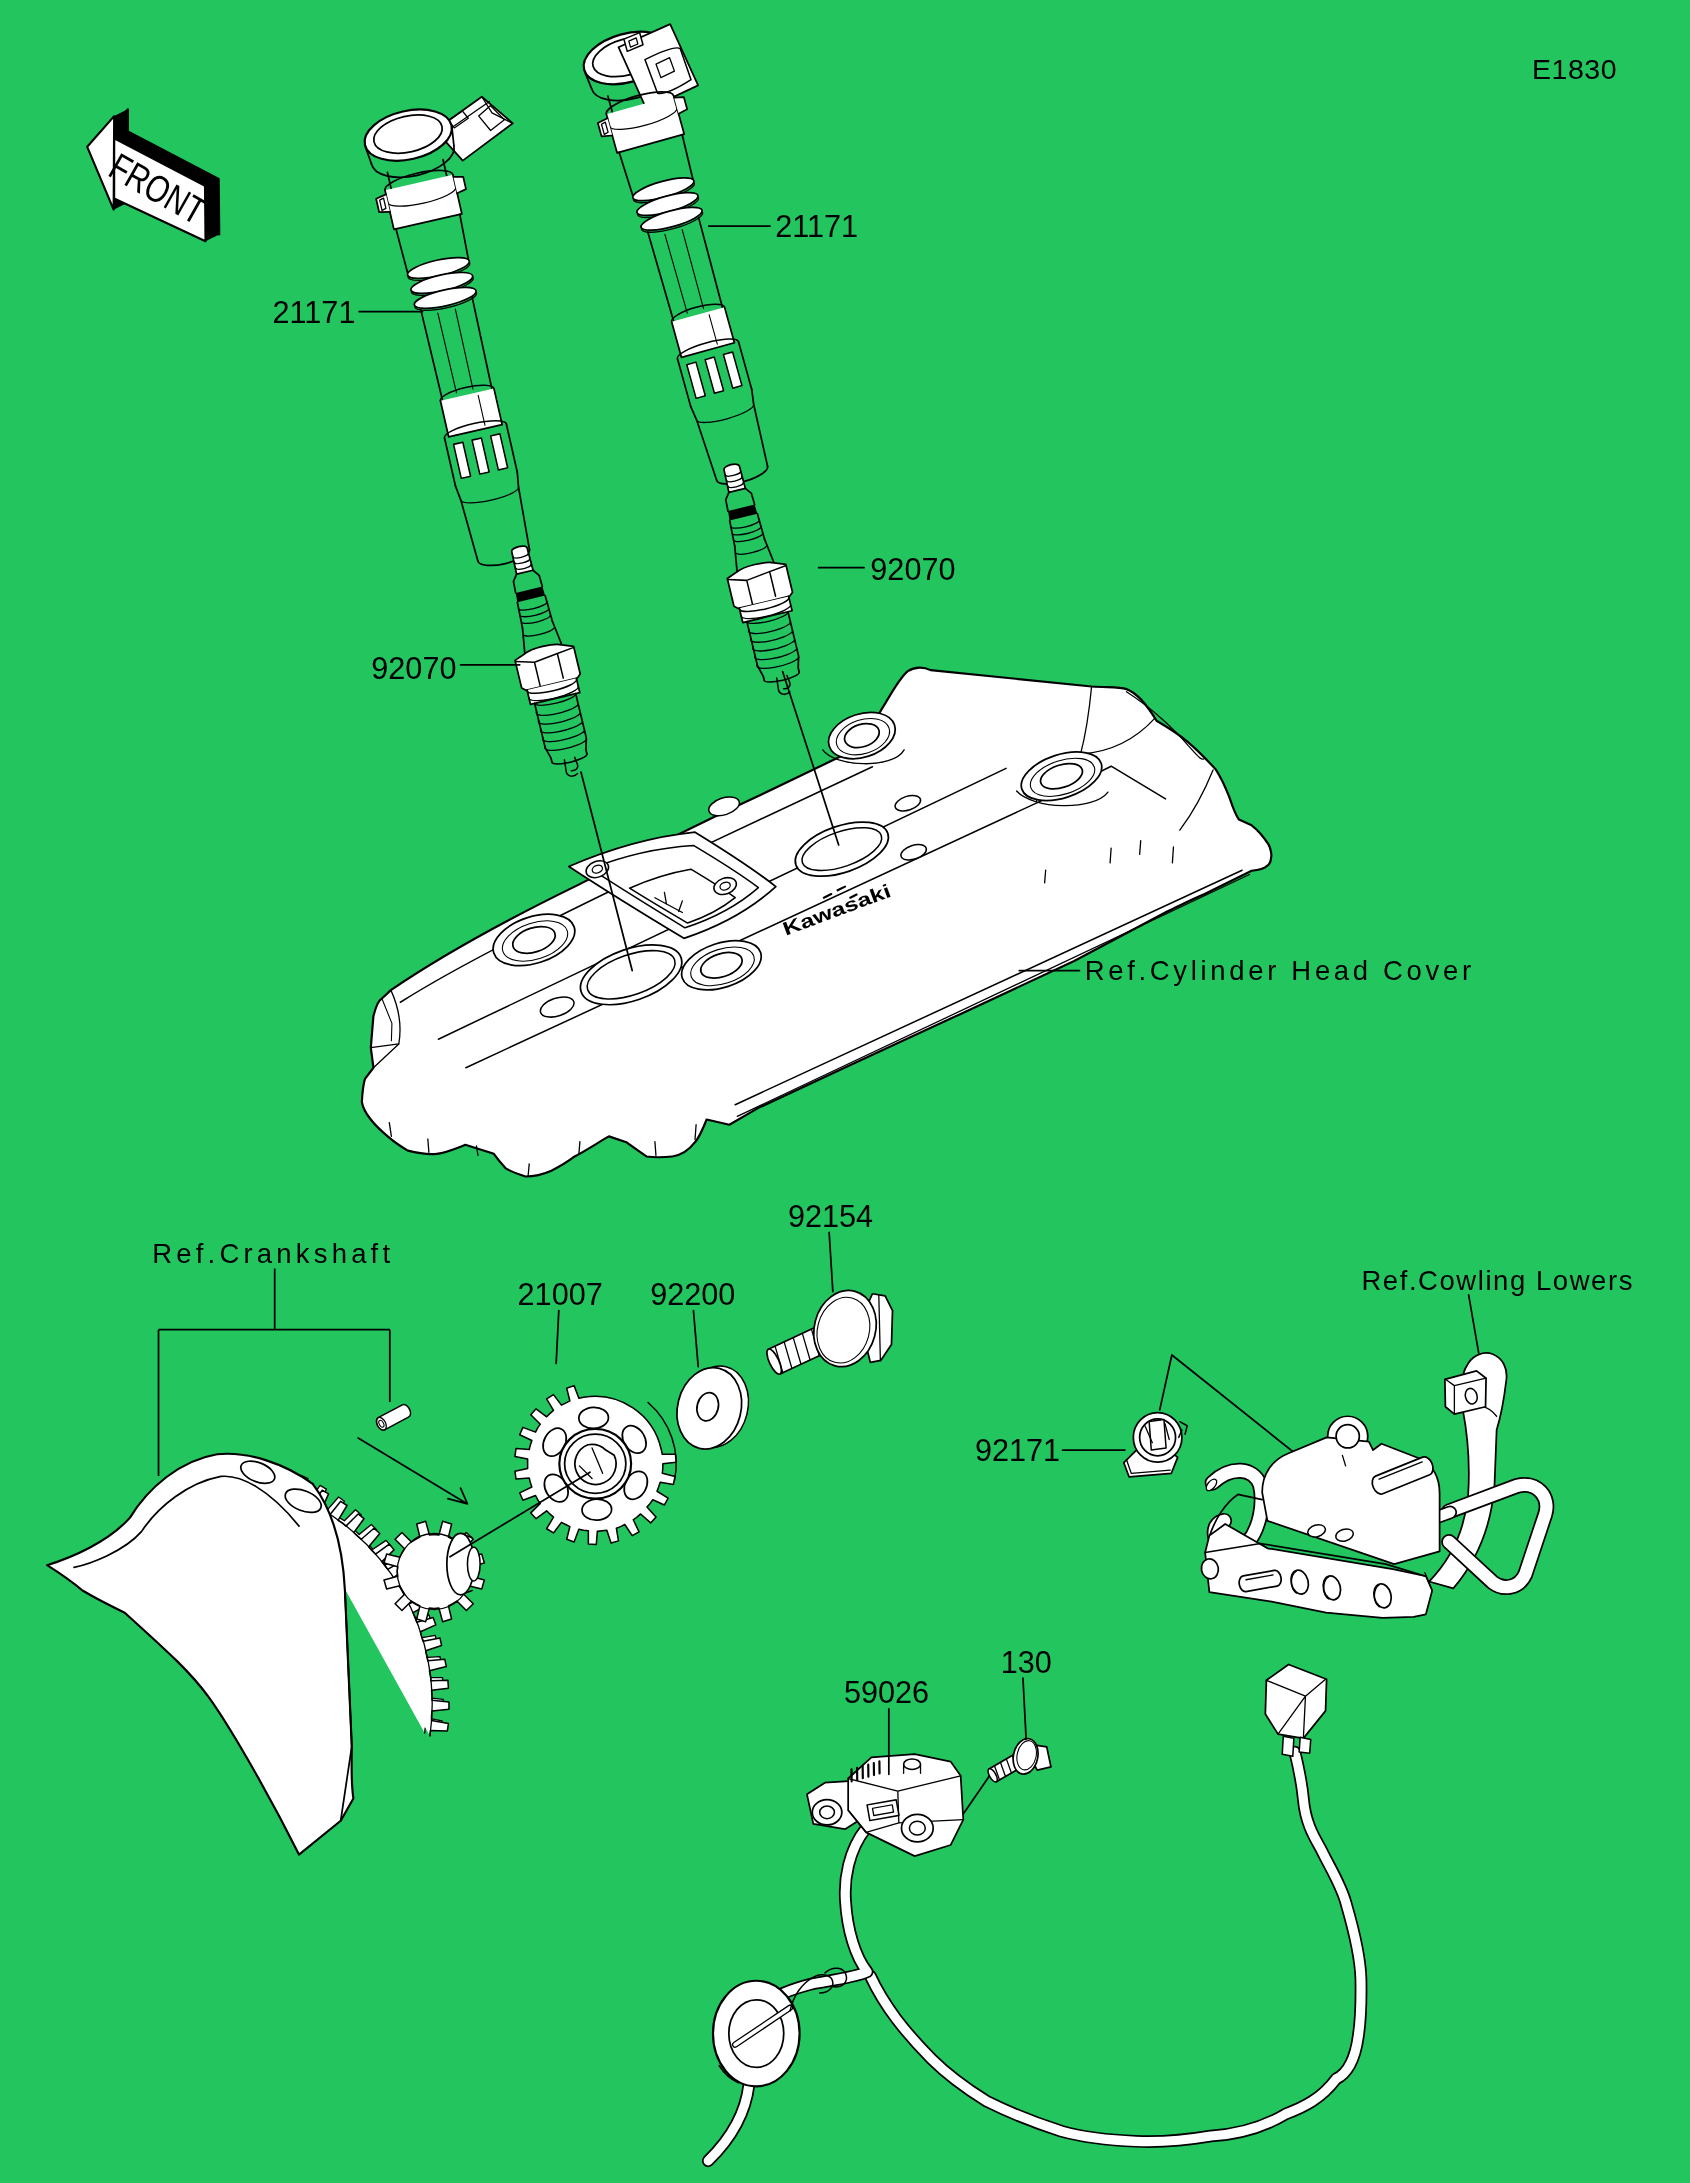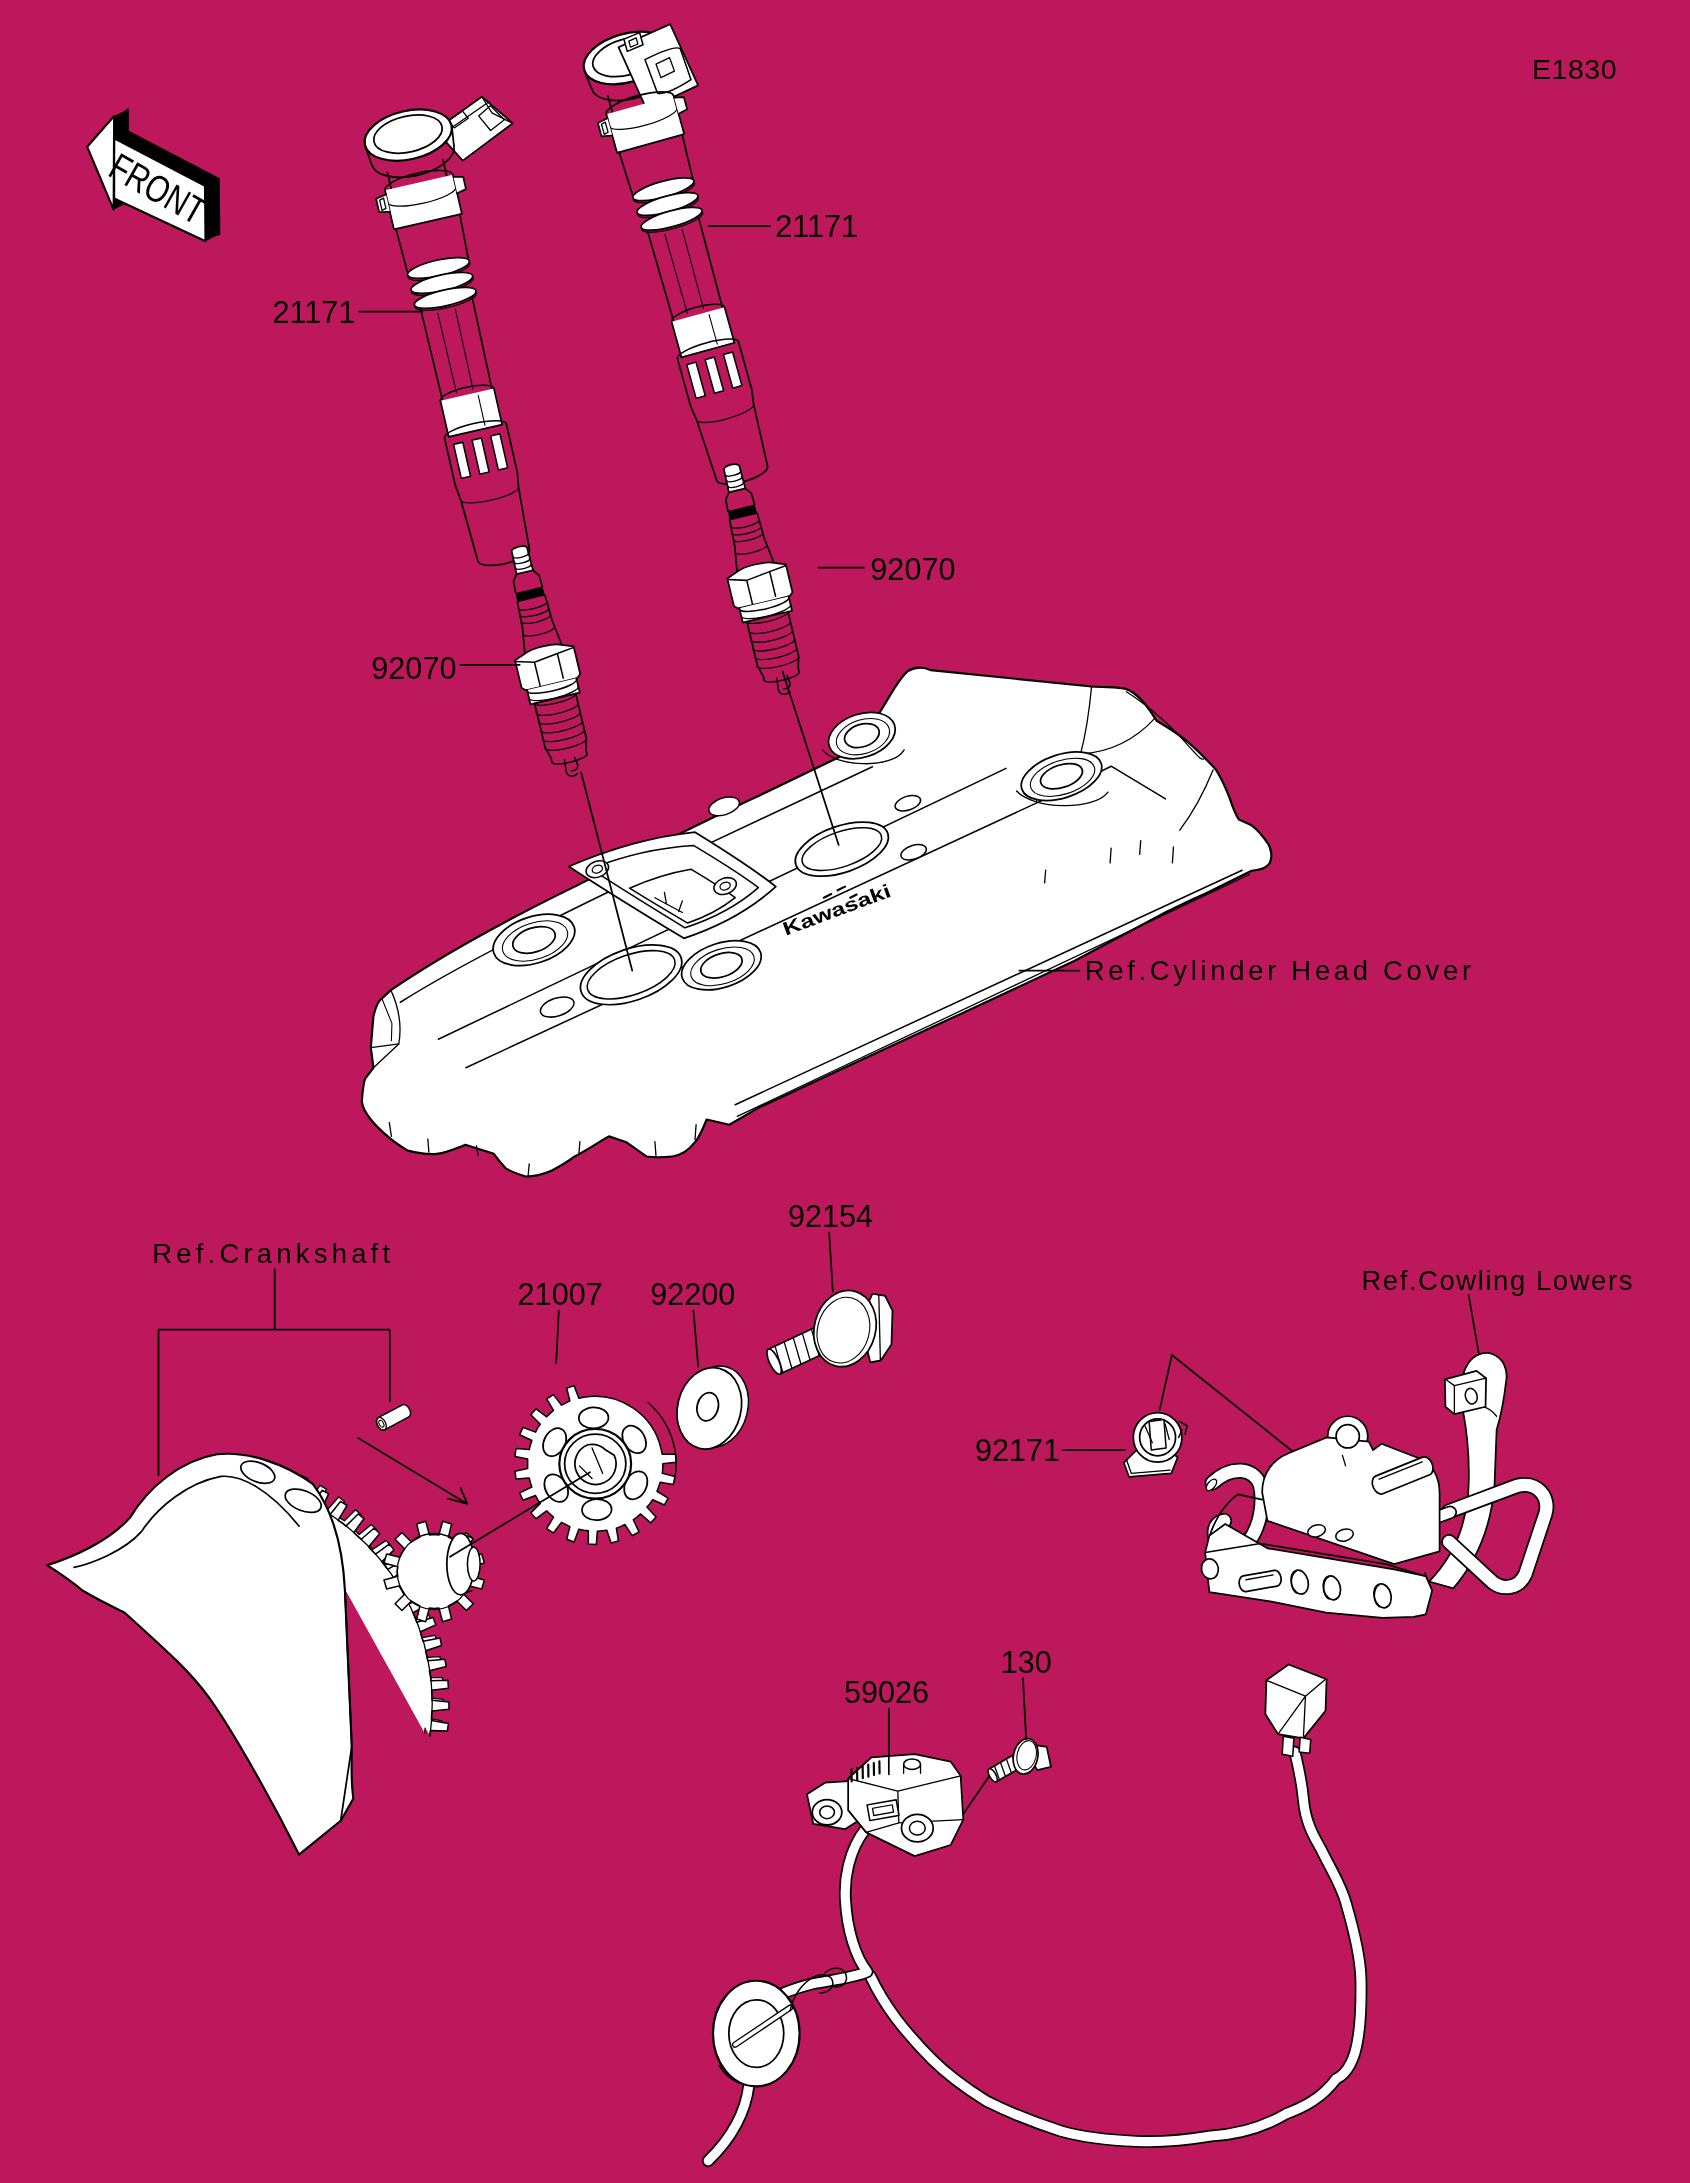--- a/index.html
+++ b/index.html
@@ -1,15 +1,15 @@
 <!DOCTYPE html>
 <html style="font-size:8.5px"><head><meta charset="utf-8">
 <style>
 html,body { margin:0; padding:0; background:#fff; }
-#page { width:1690px; height:2183px; position:relative; background:#be185d; }
+#page { width:1690px; height:2183px; position:relative; background:#22c55e; }
 </style></head>
 <body>
 <div id="page">
 <svg width="1690" height="2183" viewBox="0 0 3200 4134">
 <polygon points="191,265 242,207 242,249 414,339 415,444 242,363 241,384" fill="#000" stroke="#000" stroke-width="4" stroke-linejoin="round"></polygon>
 <polygon points="165,278 216,220 242,207 191,265" fill="#000"></polygon>
 <polygon points="216,220 216,262 242,249 242,207" fill="#000"></polygon>
 <polygon points="216,262 388,352 414,339 242,249" fill="#000"></polygon>
 <polygon points="388,352 389,457 415,444 414,339" fill="#000"></polygon>
 <polygon points="216,376 215,397 241,384 242,363" fill="#000"></polygon>

